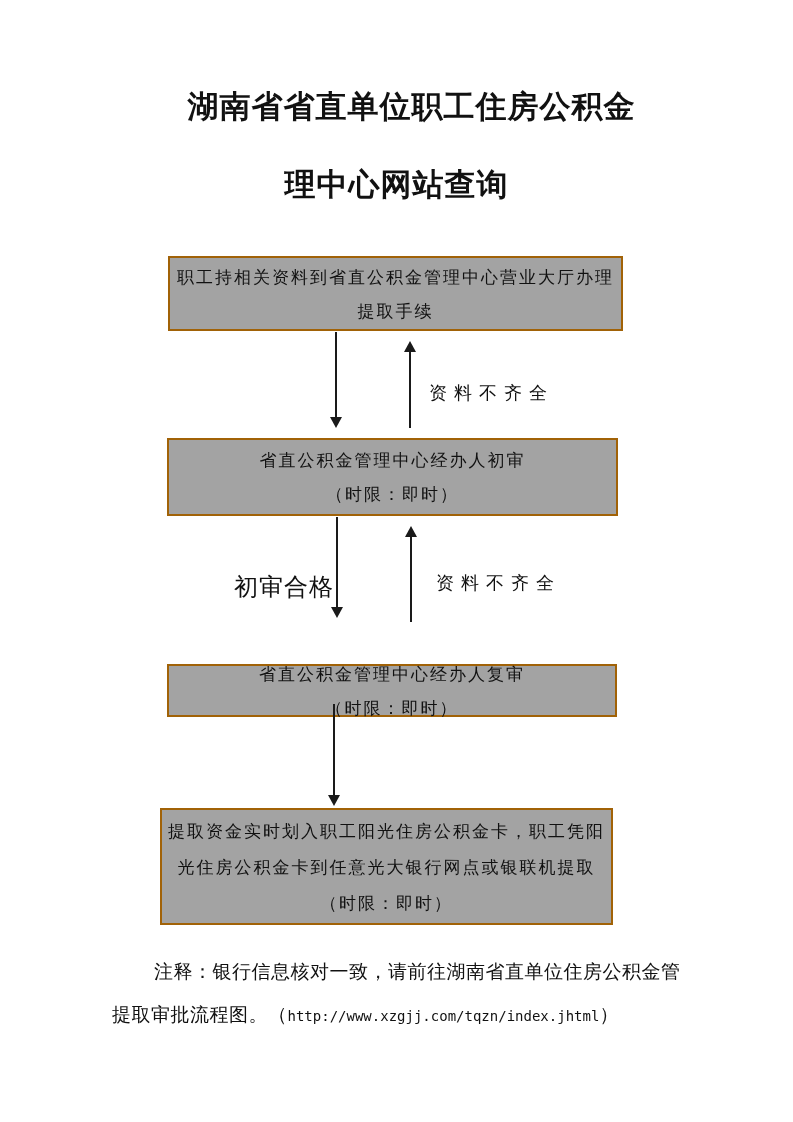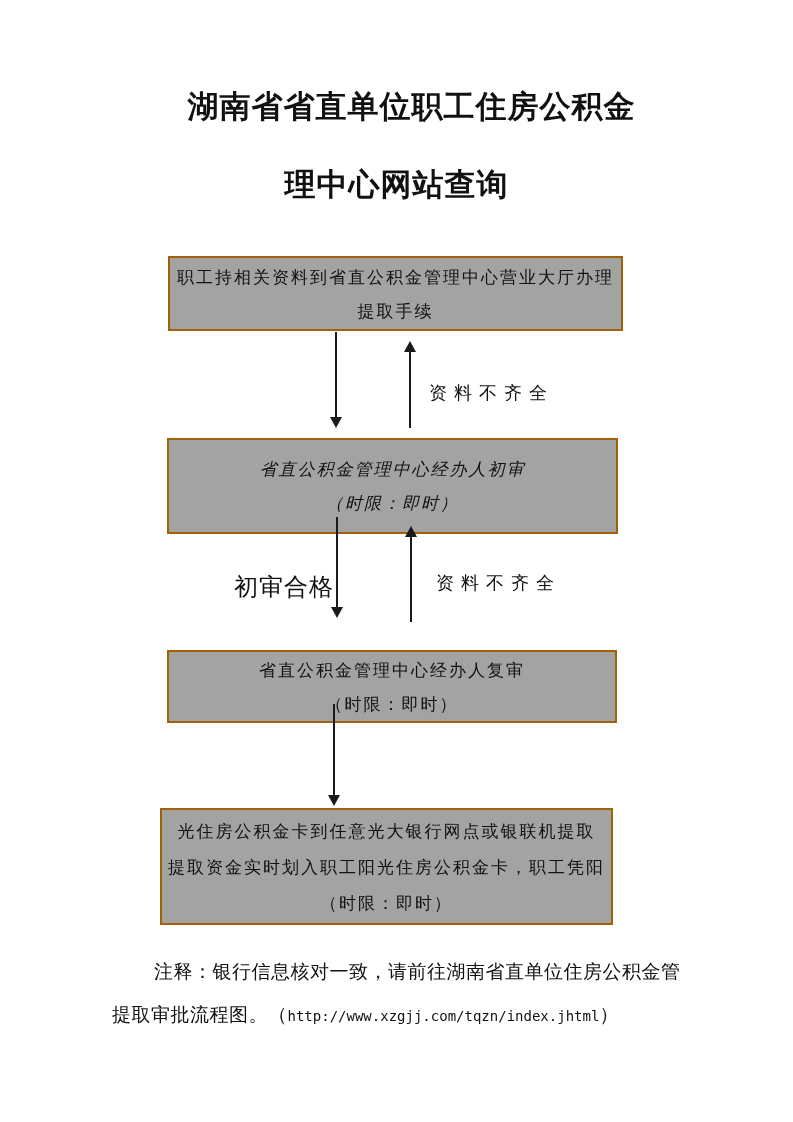--- a/index.html
+++ b/index.html
@@ -41,22 +41,22 @@
     display: flex;
     flex-direction: column;
     align-items: center;
     justify-content: center;
     text-align: center;
     font-size: 17px;
     letter-spacing: 2px;
   }
   .fbox .bline { line-height: 34px; white-space: nowrap; }
   .box1 { left: 168px; top: 256px; width: 455px; height: 75px; }
-  .box2 { left: 167px; top: 438px; width: 451px; height: 96px; font-style: italic; }
-  .box3 { left: 167px; top: 650px; width: 450px; height: 73px; text-align: right; }
+  .box2 { left: 167px; top: 438px; width: 451px; height: 78px; }
+  .box3 { left: 167px; top: 664px; width: 450px; height: 53px; text-align: right; }
   .box4 { left: 160px; top: 808px; width: 453px; height: 117px; }
   .box4 .bline { line-height: 36px; }
 
   
   .arrow { position: absolute; width: 12px; }
   .arrow .shaft {
     position: absolute;
     left: 5px;
     width: 2px;
     background: #1a1a1a;
@@ -154,22 +154,22 @@
     <div class="bline">省直公积金管理中心经办人复审</div>
     <div class="bline">（时限：即时）</div>
   </div>
 
   <div class="arrow down a5">
     <span class="shaft"></span>
     <span class="head"></span>
   </div>
 
   <div class="fbox box4">
+    <div class="bline">提取资金实时划入职工阳光住房公积金卡，职工凭阳</div>
     <div class="bline">光住房公积金卡到任意光大银行网点或银联机提取</div>
-    <div class="bline">提取资金实时划入职工阳光住房公积金卡，职工凭阳</div>
     <div class="bline">（时限：即时）</div>
   </div>
 
   <div class="footnote">
     <div class="fn-line fn-line1">注释：银行信息核对一致，请前往湖南省直单位住房公积金管</div>
     <div class="fn-line"><span>提取审批流程图。（</span><span class="fn-url">http://www.xzgjj.com/tqzn/index.jhtml</span><span>）</span></div>
   </div>
 
 </div>
 

